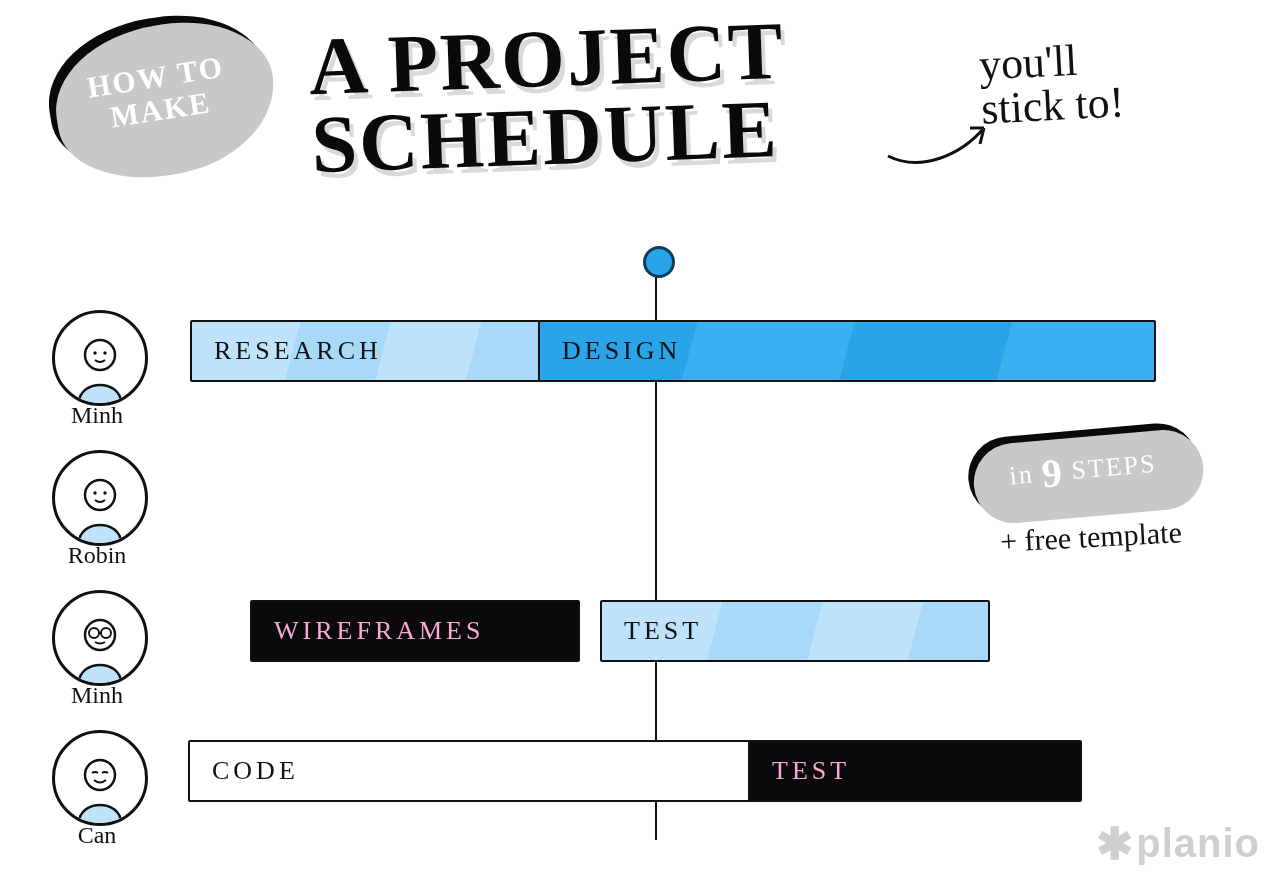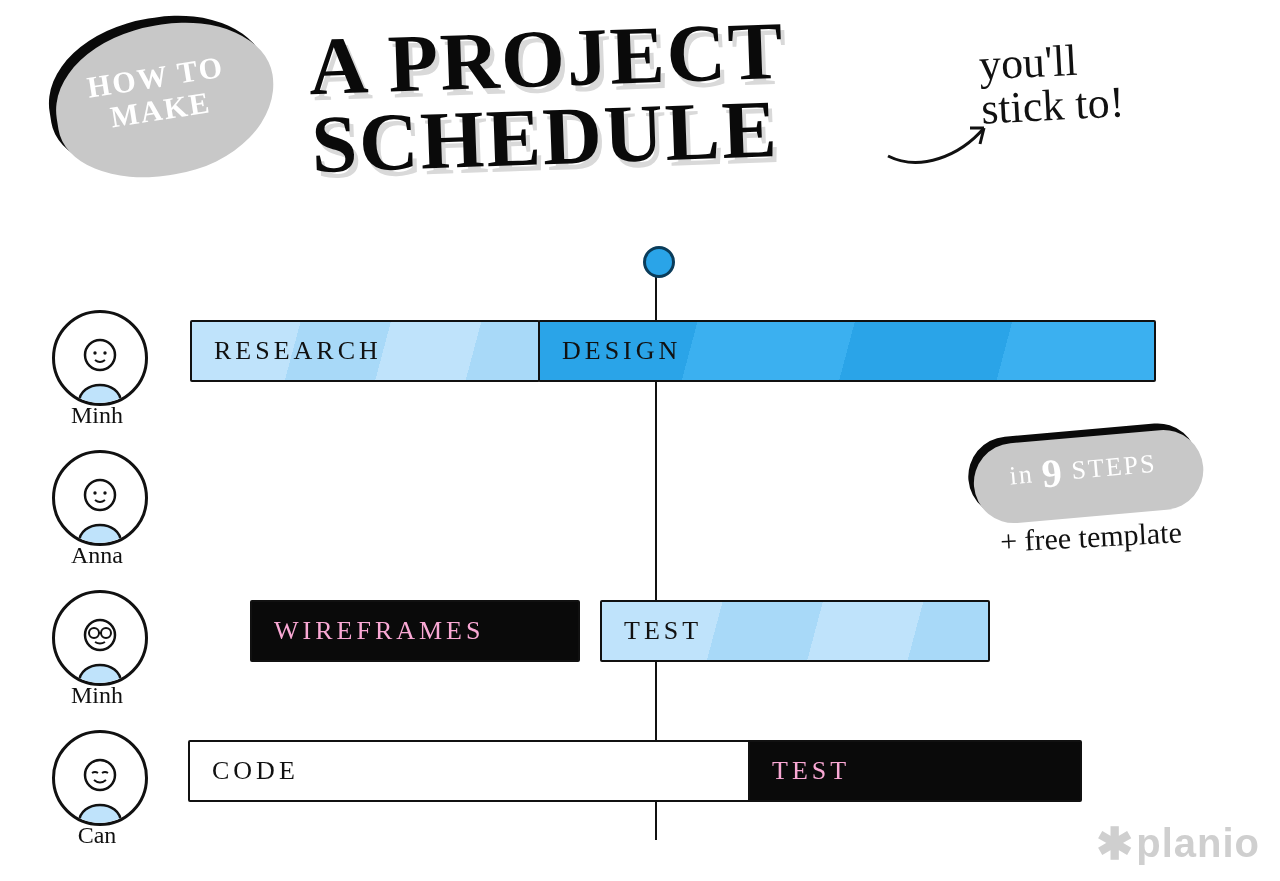--- a/index.html
+++ b/index.html
@@ -104,21 +104,21 @@
 
   <div class="avatar a2">
     <svg viewBox="0 0 74 74">
         <circle cx="37" cy="26" r="15" fill="#fff" stroke="#111" stroke-width="2.5"></circle>
         <path d="M16 74 C16 50,58 50,58 74" fill="#bfe3fb" stroke="#111" stroke-width="2.5"></path>
         <circle cx="32" cy="24" r="1.7" fill="#111"></circle>
         <circle cx="42" cy="24" r="1.7" fill="#111"></circle>
         <path d="M32 31 Q37 35 42 31" fill="none" stroke="#111" stroke-width="2"></path>
       </svg>
   </div>
-  <div class="av-label l2">Anna</div>
+  <div class="av-label l2">Robin</div>
 
   <div class="avatar a3">
     <svg viewBox="0 0 74 74">
         <circle cx="37" cy="26" r="15" fill="#fff" stroke="#111" stroke-width="2.5"></circle>
         <path d="M16 74 C16 50,58 50,58 74" fill="#bfe3fb" stroke="#111" stroke-width="2.5"></path>
         <circle cx="31" cy="24" r="5" fill="none" stroke="#111" stroke-width="2"></circle>
         <circle cx="43" cy="24" r="5" fill="none" stroke="#111" stroke-width="2"></circle>
         <line x1="36" y1="24" x2="38" y2="24" stroke="#111" stroke-width="2"></line>
         <path d="M32 33 Q37 36 42 33" fill="none" stroke="#111" stroke-width="2"></path>
       </svg>

